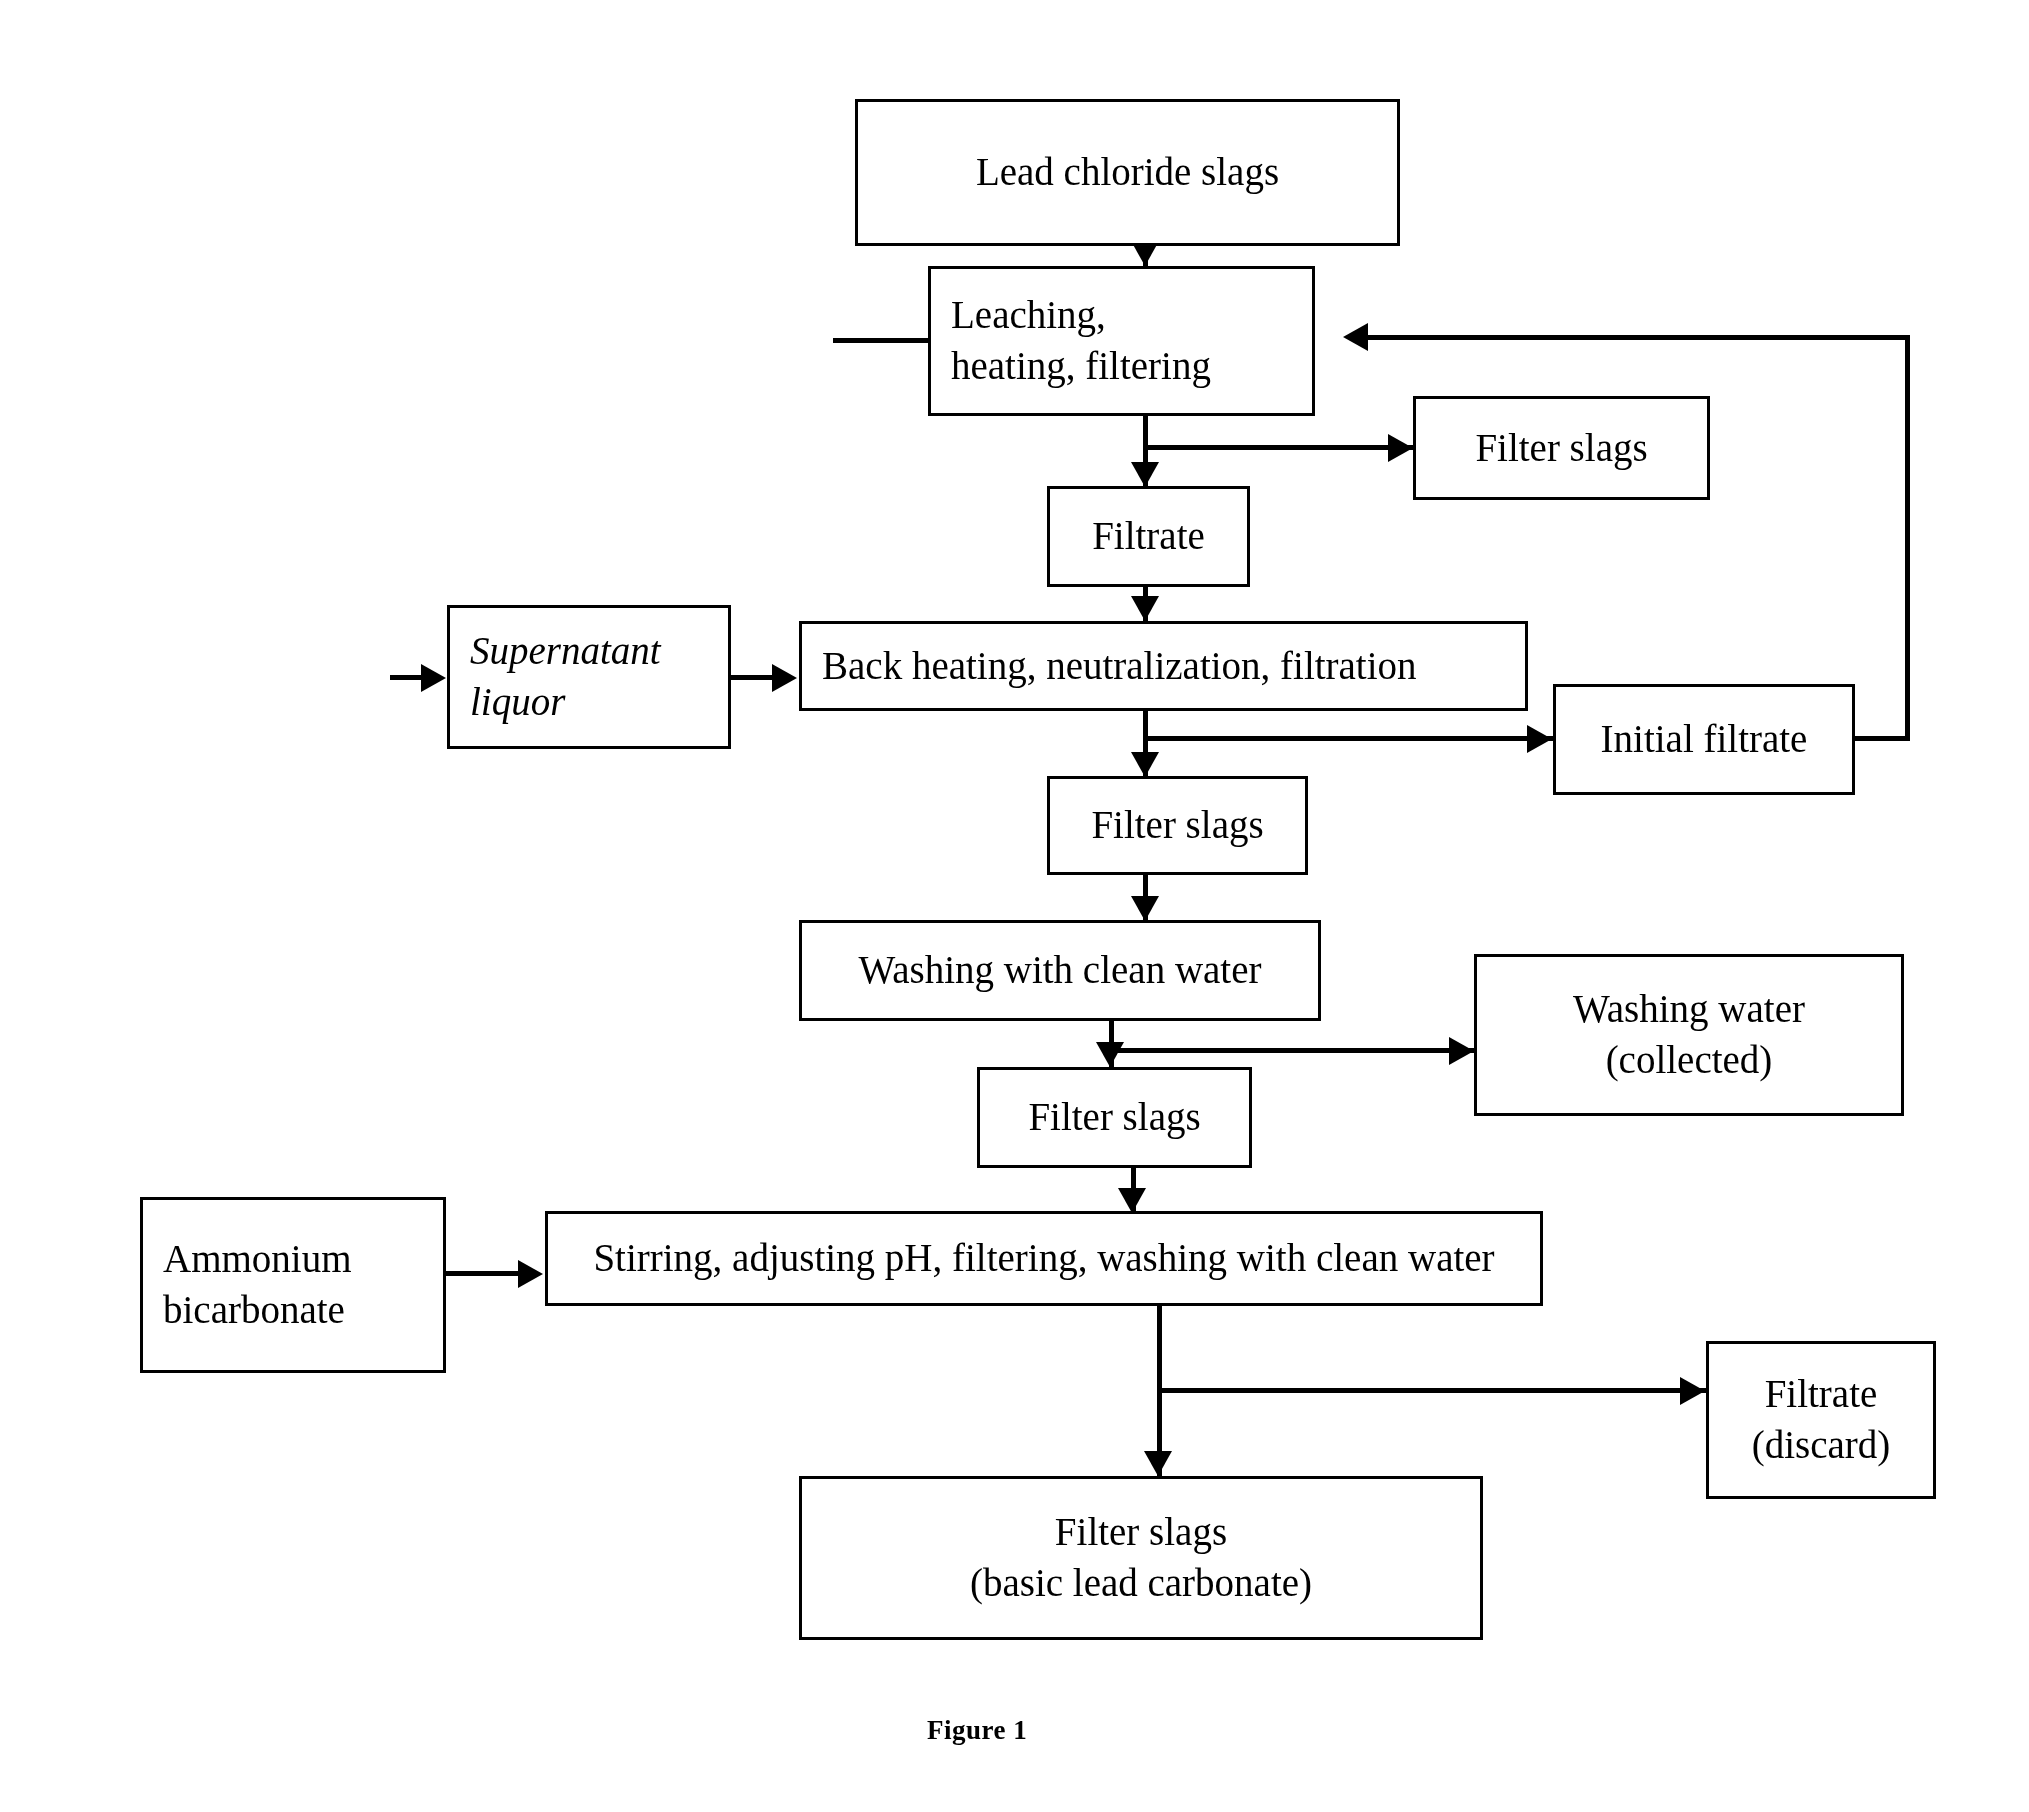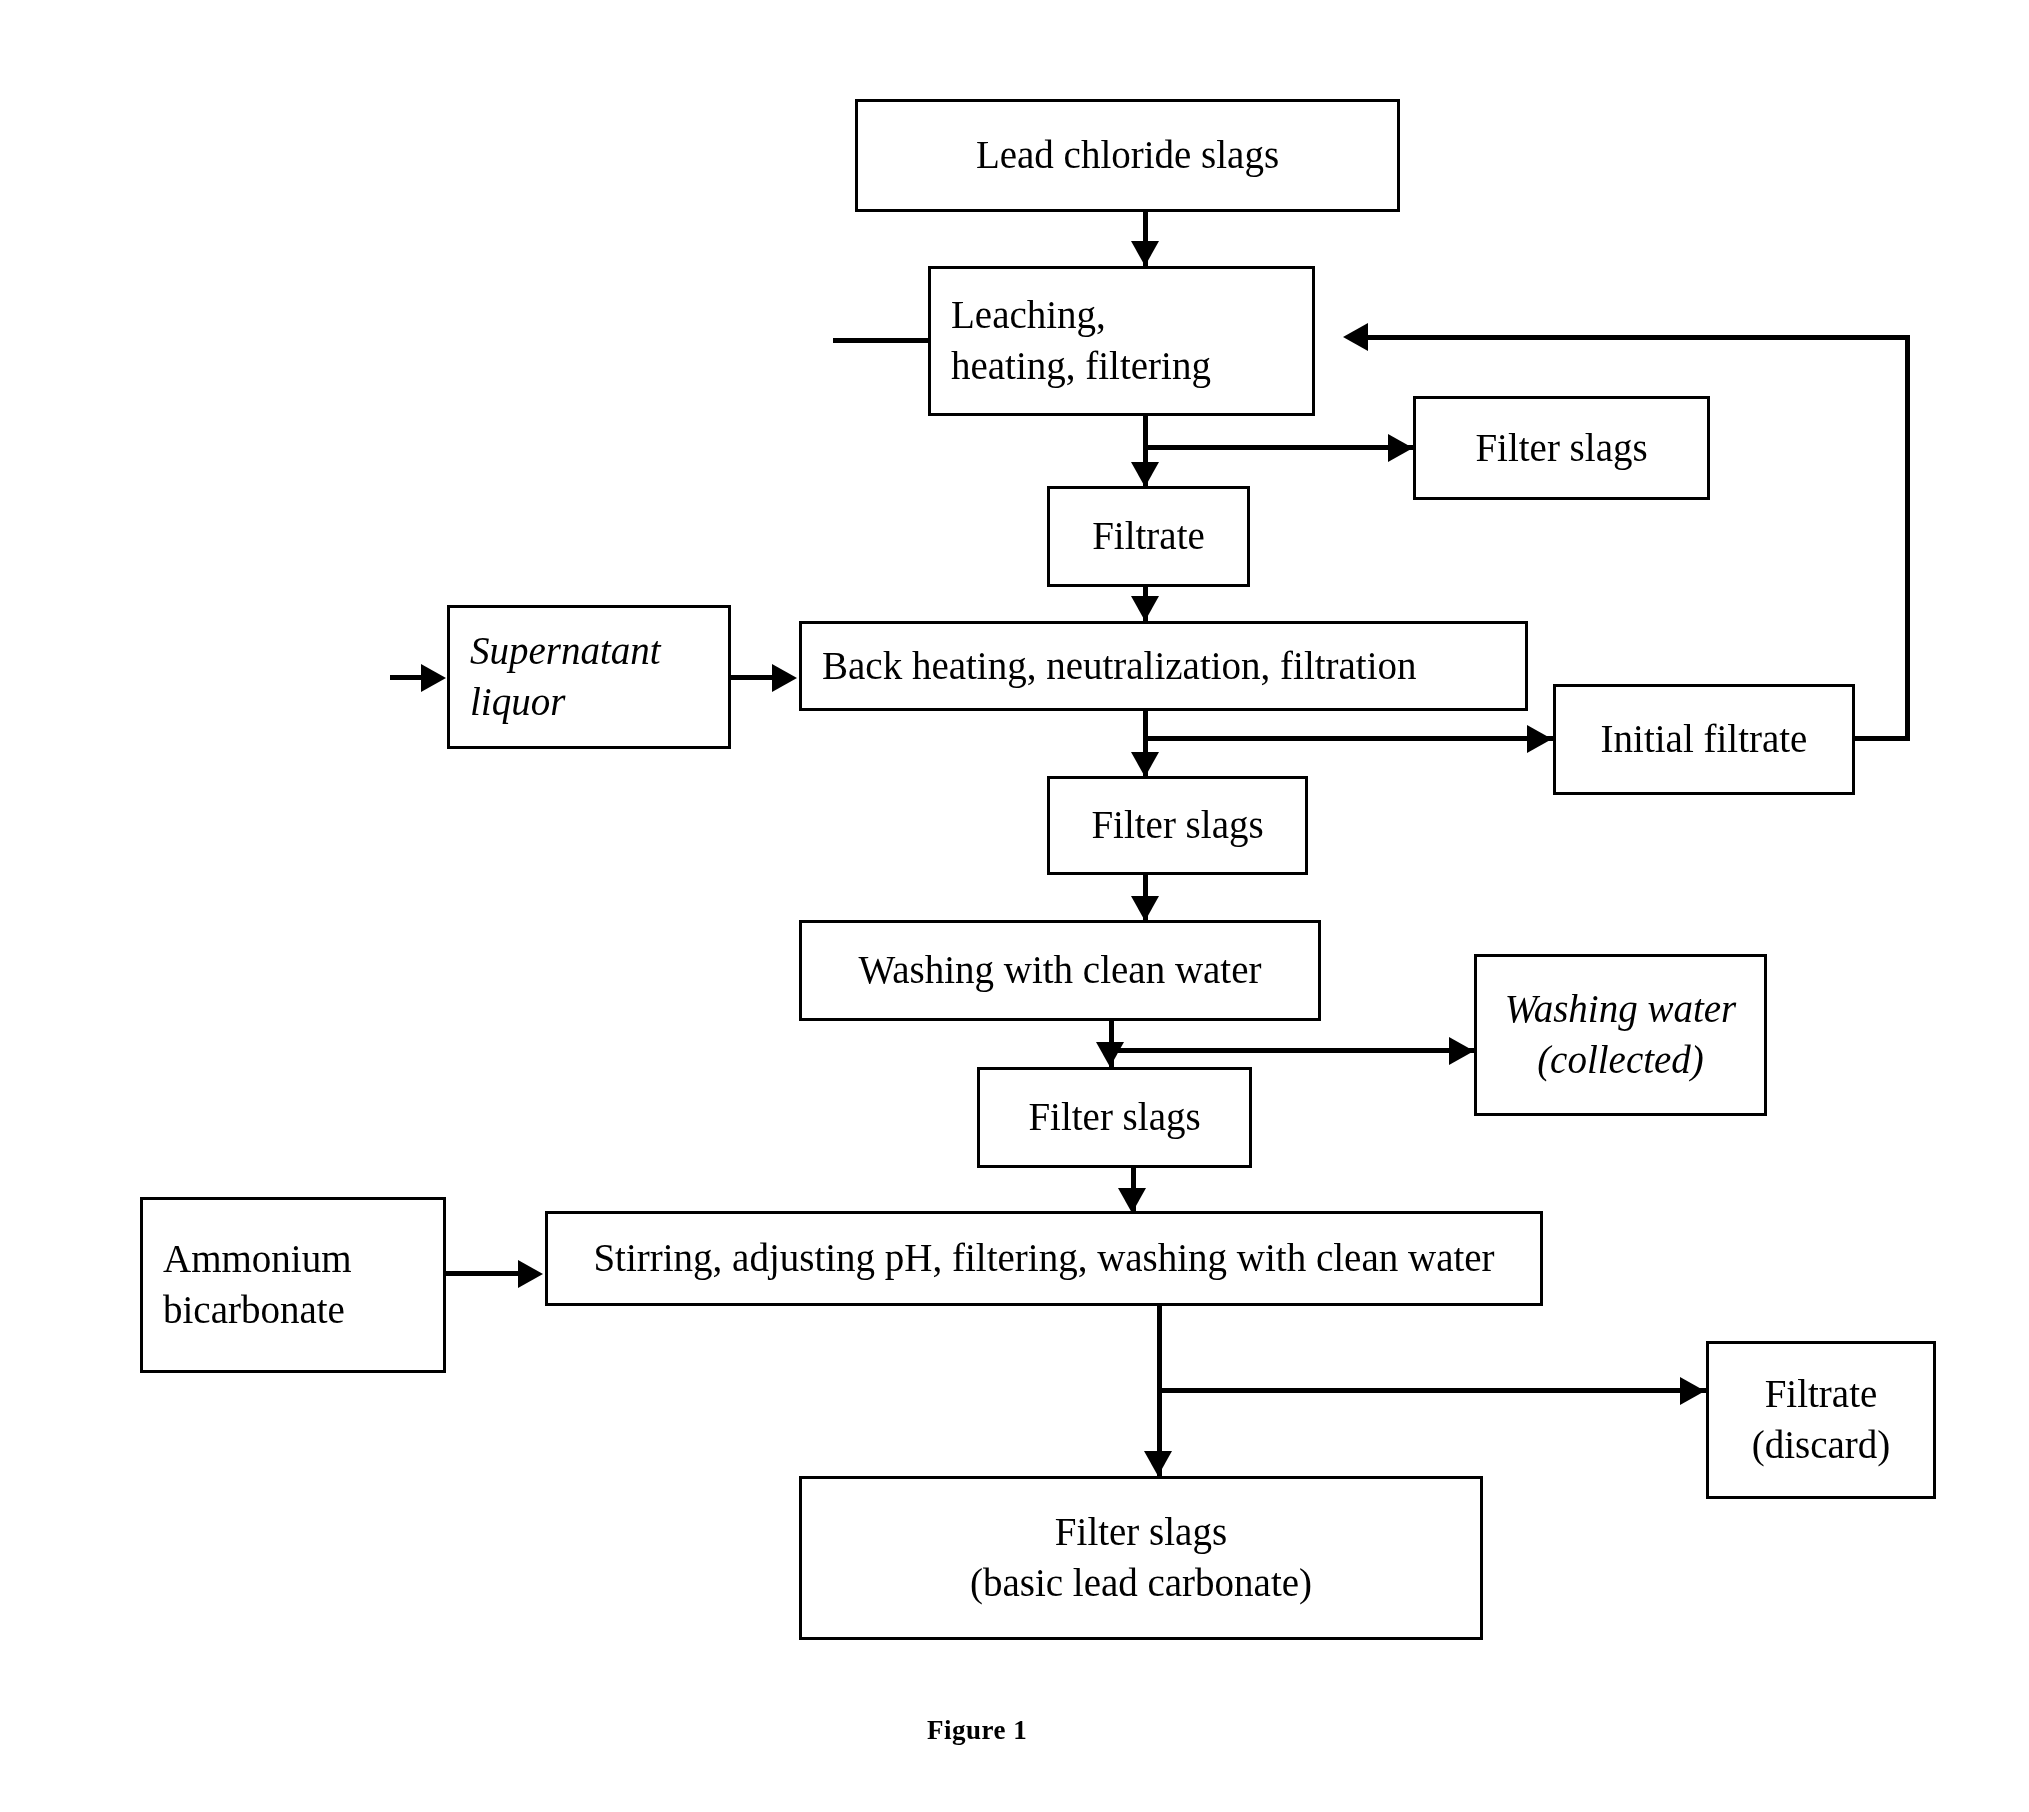--- a/index.html
+++ b/index.html
@@ -76,21 +76,21 @@
     font-size: 27px;
     letter-spacing: 0.5px;
     white-space: nowrap;
   }
 </style>
 </head>
 <body>
 
 <div id="page">
 
-  <div class="box" style="left:855px; top:99px; width:545px; height:113px;">
+  <div class="box" style="left:855px; top:99px; width:545px; height:147px;">
     <span class="txt">Lead chloride slags</span>
   </div>
 
 
   <div class="box left-align" style="left:928px; top:266px; width:387px; height:150px;">
     <span class="txt">Leaching,
 heating, filtering</span>
   </div>
 
   <div class="box" style="left:1413px; top:396px; width:297px; height:104px;">
@@ -116,21 +116,21 @@
   </div>
 
   <div class="box" style="left:1047px; top:776px; width:261px; height:99px;">
     <span class="txt">Filter slags</span>
   </div>
 
   <div class="box" style="left:799px; top:920px; width:522px; height:101px;">
     <span class="txt">Washing with clean water</span>
   </div>
 
-  <div class="box" style="left:1474px; top:954px; width:293px; height:162px;font-style:italic;">
+  <div class="box" style="left:1474px; top:954px; width:430px; height:162px;">
     <span class="txt">Washing water
 (collected)</span>
   </div>
 
   <div class="box" style="left:977px; top:1067px; width:275px; height:101px;">
     <span class="txt">Filter slags</span>
   </div>
 
   <div class="box left-align" style="left:140px; top:1197px; width:306px; height:176px;">
     <span class="txt">Ammonium

